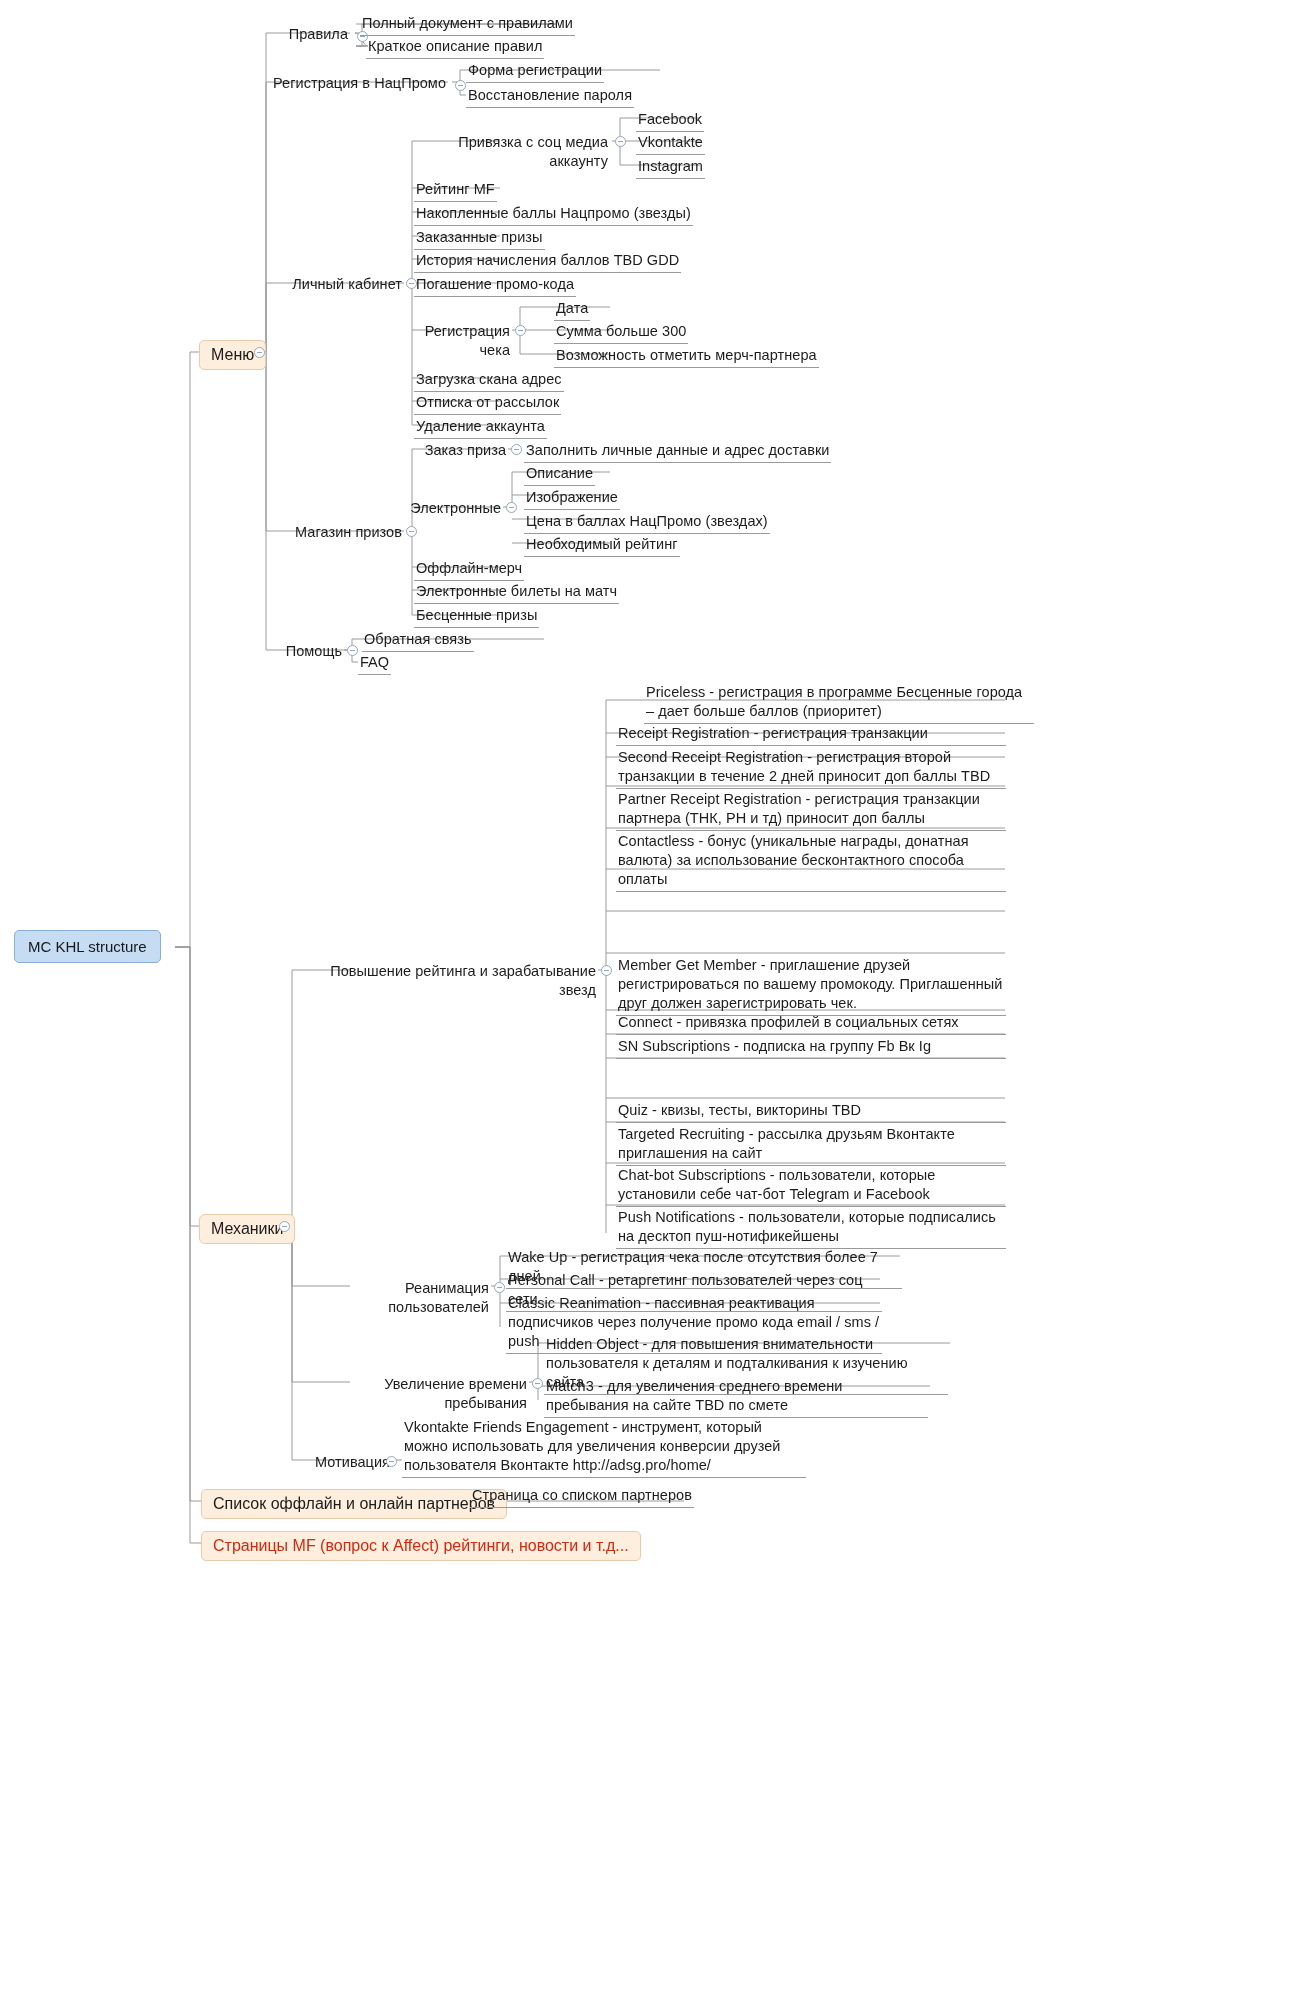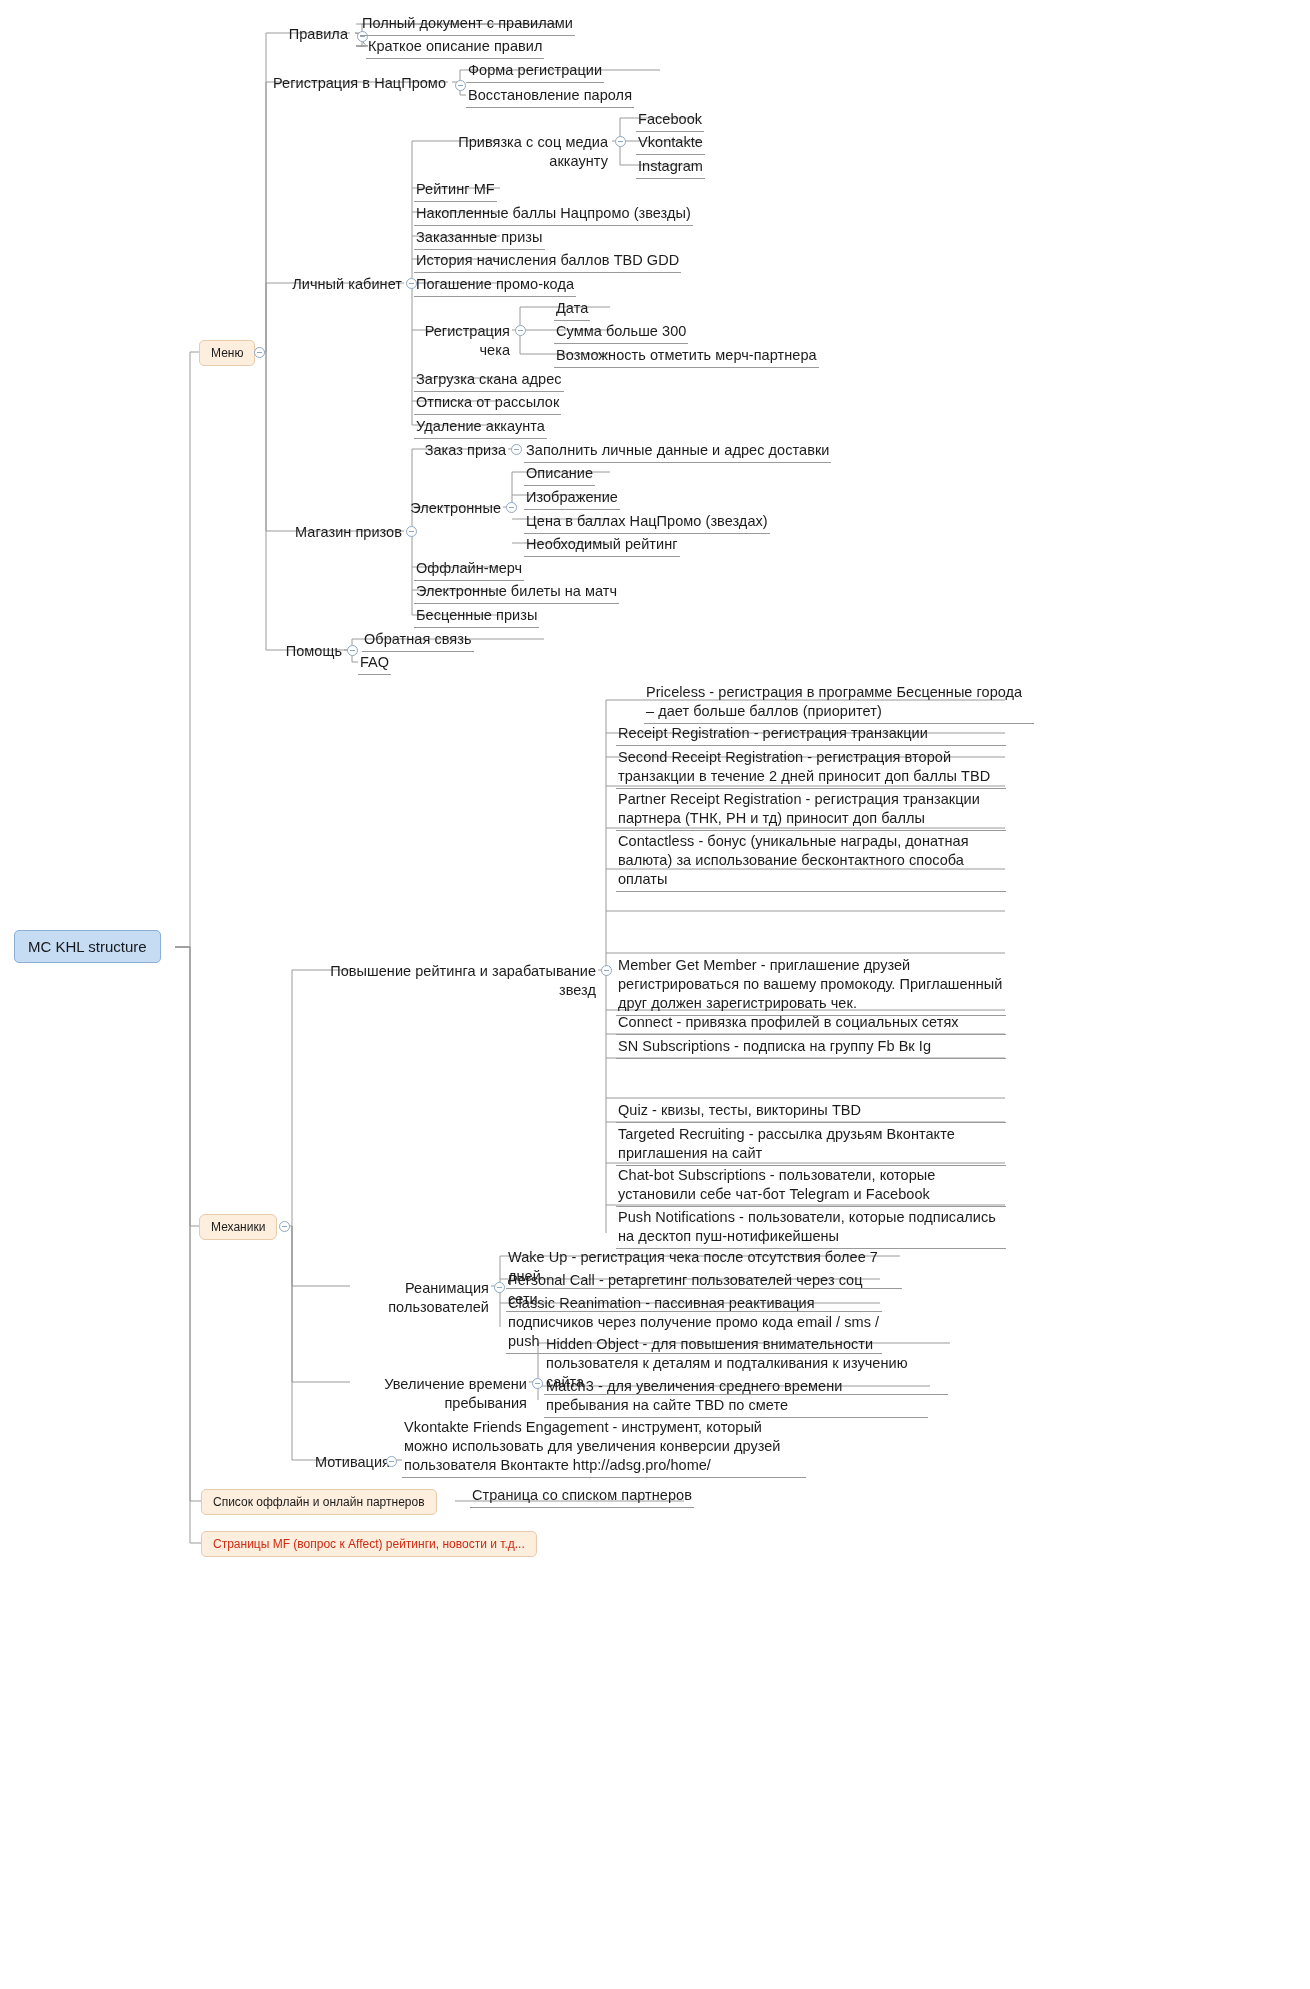--- a/index.html
+++ b/index.html
@@ -47,21 +47,21 @@
     color: #15181c;
     padding: 7px 13px;
     white-space: nowrap;
   }
   
   .l1box {
     position: absolute;
     background: #fdeedd;
     border: 1px solid #e8cbaa;
     border-radius: 5px;
-    font-size: 12px;
+    font-size: 16px;
     color: #1c1c1c;
     padding: 5px 11px;
     white-space: nowrap;
   }
   .l1box.red { color: #d02a12; }
   
   .toggle {
     position: absolute;
     width: 11px; height: 11px;
     border: 1px solid #8fa8c4;

